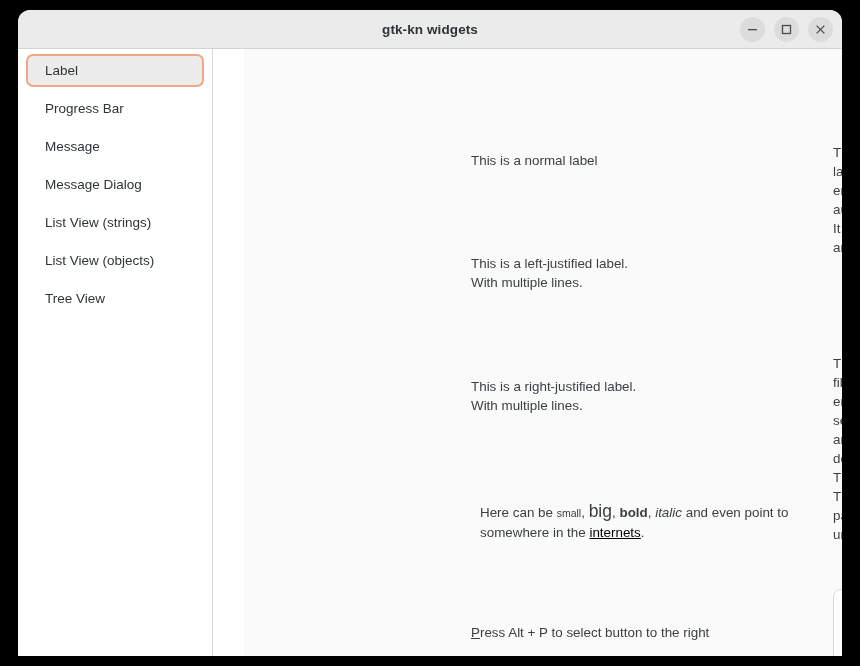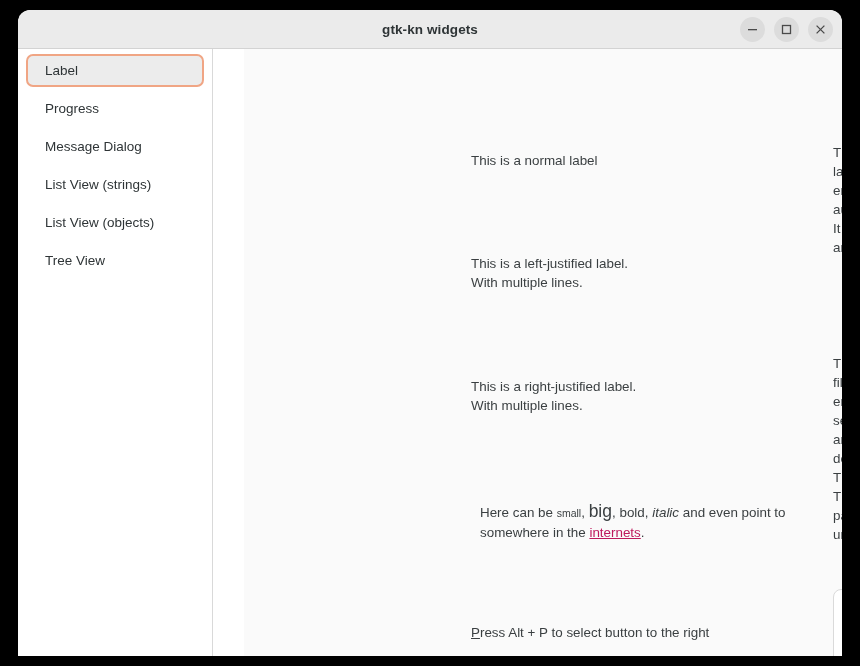--- a/index.html
+++ b/index.html
@@ -109,23 +109,23 @@
   
   #label-normal        { left: 227px; top: 102px;  width: 356px; }
   #label-left          { left: 227px; top: 205px;  width: 356px; }
   #label-right         { left: 227px; top: 328px;  width: 356px; }
   #label-wrapped       { left: 589px; top: 94px;   }
   #label-filled        { left: 589px; top: 305px;  }
   #label-markup        { left: 236px; top: 453px;  width: 340px; }
   #label-mnemonic      { left: 227px; top: 574px;  width: 356px; }
   .small-txt { font-size: 10.5px; }
   .big-txt   { font-size: 17.5px; }
-  .bold-txt  { font-weight: normal; margin-top: 16px; }
+  .bold-txt  { font-weight: bold; margin-top: 16px; }
   .ital-txt  { font-style: italic; }
-  .link-txt  { color: #be185d; text-decoration: underline; cursor: pointer; }
+  .link-txt  { color: #000000; text-decoration: underline; cursor: pointer; }
   .mnem      { text-decoration: underline; }
   #do-nothing-button {
     position: absolute;
     left: 589px; top: 540px;
     width: 241px; height: 94px;
     background: #ffffff;
     border: 1px solid #dadada;
     border-radius: 8px;
     font-size: 13.4px;
     color: #3a3f41;
@@ -159,21 +159,22 @@
           <path d="M1.6 1.6 L9.4 9.4 M9.4 1.6 L1.6 9.4" stroke="#4a4a4a" stroke-width="1.3" fill="none"></path>
         </svg>
       </div>
     </div>
   </div>
 
   <div id="body-split">
 
     <div id="sidebar">
       <div class="side-item selected">Label</div>
-      <div class="side-item">Progress</div>
+      <div class="side-item">Progress Bar</div>
+      <div class="side-item">Message</div>
       <div class="side-item">Message Dialog</div>
       <div class="side-item">List View (strings)</div>
       <div class="side-item">List View (objects)</div>
       <div class="side-item">Tree View</div>
     </div>
 
     <div id="content">
 
       <div id="label-normal" class="lbl center">This is a normal label</div>
 

